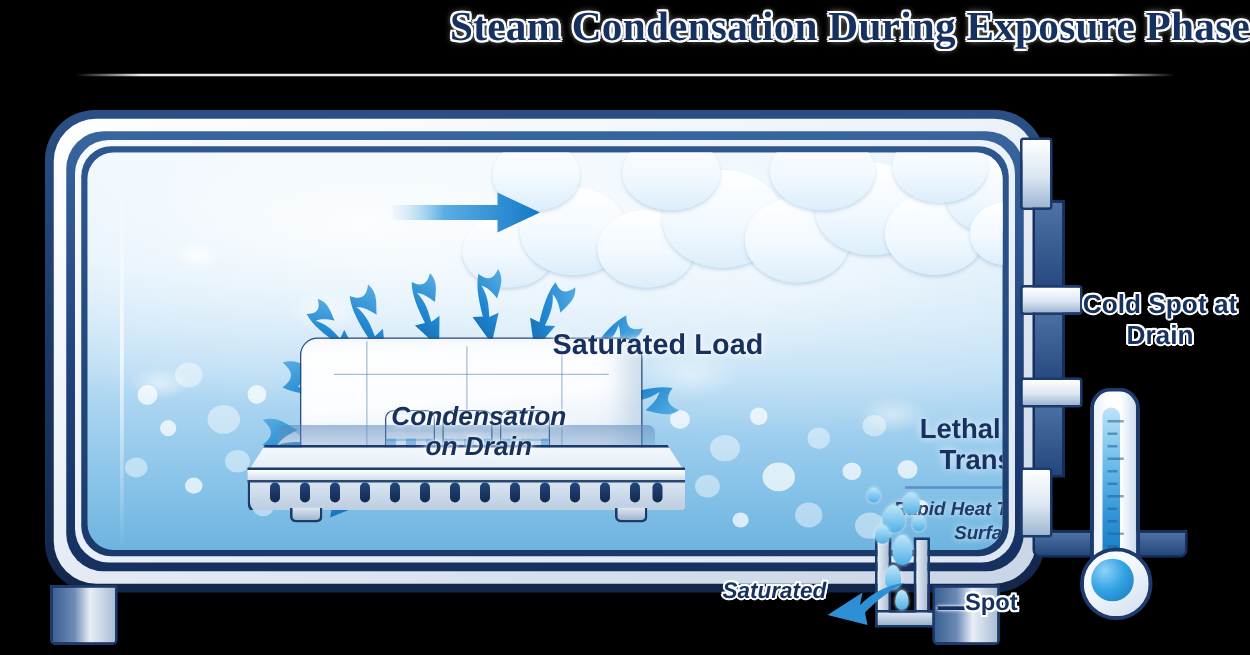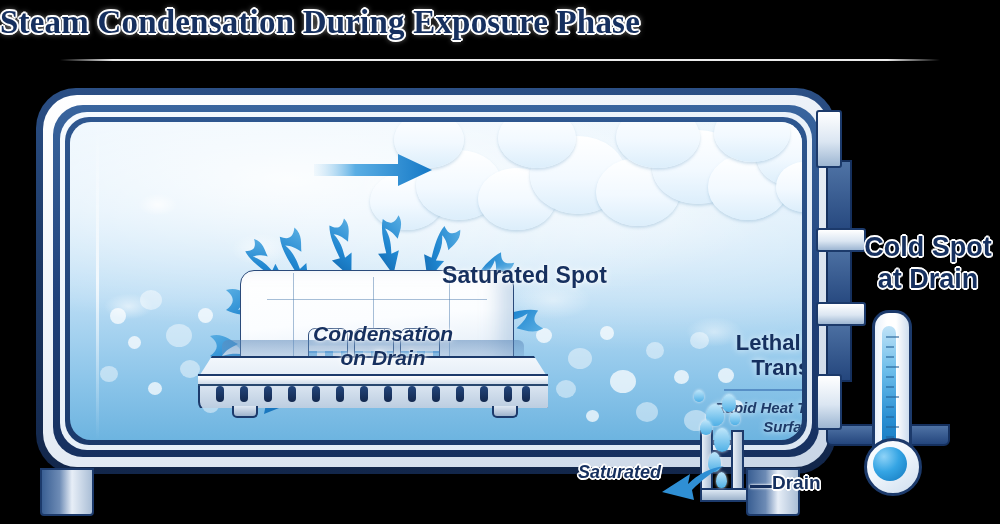--- a/index.html
+++ b/index.html
@@ -6,21 +6,21 @@
   html,body{margin:0;padding:0;background:#000;}
   body{
     width:1000px;height:524px;overflow:hidden;position:relative;
     font-family:"Liberation Sans", sans-serif;
   }
   #stage{position:absolute;inset:0;width:1000px;height:524px;background:#000;}
 
   
   #title-bar{position:absolute;left:0;top:0;width:1000px;height:66px;}
   #page-title{
-    position:absolute;left:0;top:4px;width:1000px;text-align:left;
+    position:absolute;left:0;top:4px;width:1000px;text-align:right;
     font-family:"Liberation Serif", serif;
     font-size:33px;font-weight:700;letter-spacing:.2px;
     color:#16305f;
     text-shadow:
       -1.4px -1.4px 0 #fff, 1.4px -1.4px 0 #fff, -1.4px 1.4px 0 #fff, 1.4px 1.4px 0 #fff,
       0 -1.8px 0 #fff, 0 1.8px 0 #fff, -1.8px 0 0 #fff, 1.8px 0 0 #fff,
       0 0 6px #ffffff;
     white-space:nowrap;
   }
   #title-rule{
@@ -235,21 +235,21 @@
     text-shadow:0 0 6px rgba(255,255,255,.9);
   }
 
   
   .out-lbl{
     position:absolute;color:#16305f;font-weight:700;white-space:nowrap;
     text-shadow:
       -1.3px -1.3px 0 #fff, 1.3px -1.3px 0 #fff, -1.3px 1.3px 0 #fff, 1.3px 1.3px 0 #fff,
       0 -1.6px 0 #fff, 0 1.6px 0 #fff, -1.6px 0 0 #fff, 1.6px 0 0 #fff;
   }
-  #label-cold-spot{left:858px;top:232px;font-size:27px;line-height:1.18;text-align:center;white-space:normal;width:140px;}
+  #label-cold-spot{left:858px;top:232px;font-size:21px;line-height:1.18;text-align:center;white-space:normal;width:140px;}
   #label-condensate{left:578px;top:462px;font-size:18px;font-style:italic;}
   #label-drain{left:772px;top:472px;font-size:19px;}
   #drain-leader{
     position:absolute;left:750px;top:485px;width:26px;height:3px;background:#16305f;
     box-shadow:0 0 3px #fff,0 0 2px #fff;
   }
 
   
   #drain-pipe{position:absolute;left:700px;top:430px;width:44px;height:70px;}
   .pipe-wall{
@@ -429,21 +429,21 @@
             <i style="left:240px"></i>
             <i style="left:264px"></i>
             <i style="left:288px"></i>
             <i style="left:306px"></i>
           </div>
           <div class="tray-foot" style="left:34px;"></div>
           <div class="tray-foot" style="left:294px;"></div>
         </div>
       </div>
 
-      <div class="lbl" id="label-saturated-steam">Saturated Spot</div>
+      <div class="lbl" id="label-saturated-steam">Saturated Load</div>
 
       <div class="lbl" id="label-condensation">Condensation on Drain</div>
 
       <div id="heat-block">
         <div id="label-lethal-heat">Lethal Heat Transfer</div>
         <div id="heat-divider"></div>
         <div id="label-rapid-heat">Rapid Heat Transfer to Surfaces</div>
       </div>
 
     </div>
@@ -500,15 +500,15 @@
 
   <svg style="position:absolute;left:660px;top:462px;" width="66" height="42" viewBox="0 0 66 42">
     <path d="M64,4 C50,6 38,12 28,22 L30,12 L2,30 L34,38 L32,28 C42,18 52,10 64,4 Z" fill="#2f8fd4"></path>
   </svg>
 
   <div class="out-lbl" id="label-cold-spot">Cold Spot at Drain</div>
 
   <div class="out-lbl" id="label-condensate">Saturated</div>
 
   <div id="drain-leader"></div>
-  <div class="out-lbl" id="label-drain">Drain</div>
+  <div class="out-lbl" id="label-drain">Spot</div>
 
 </div>
 
 </body></html>

